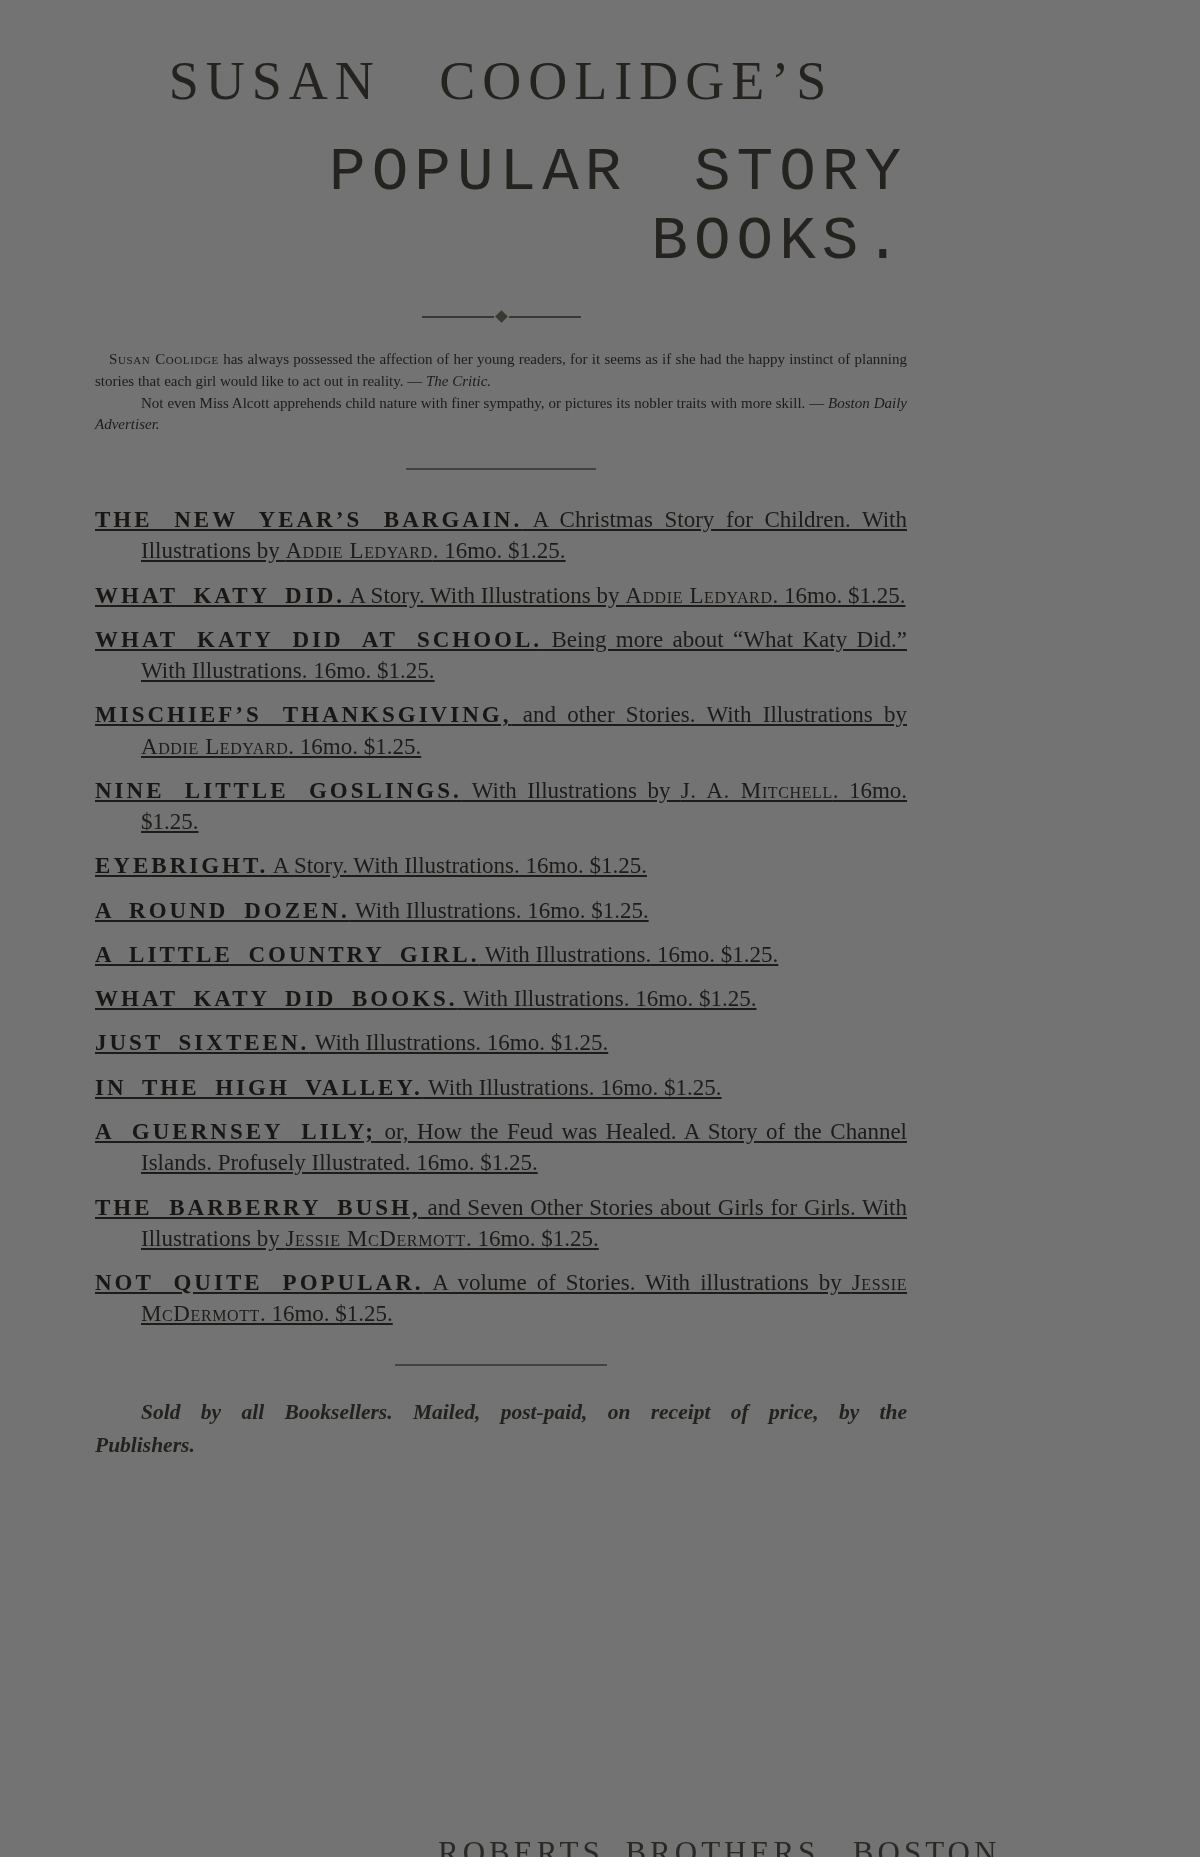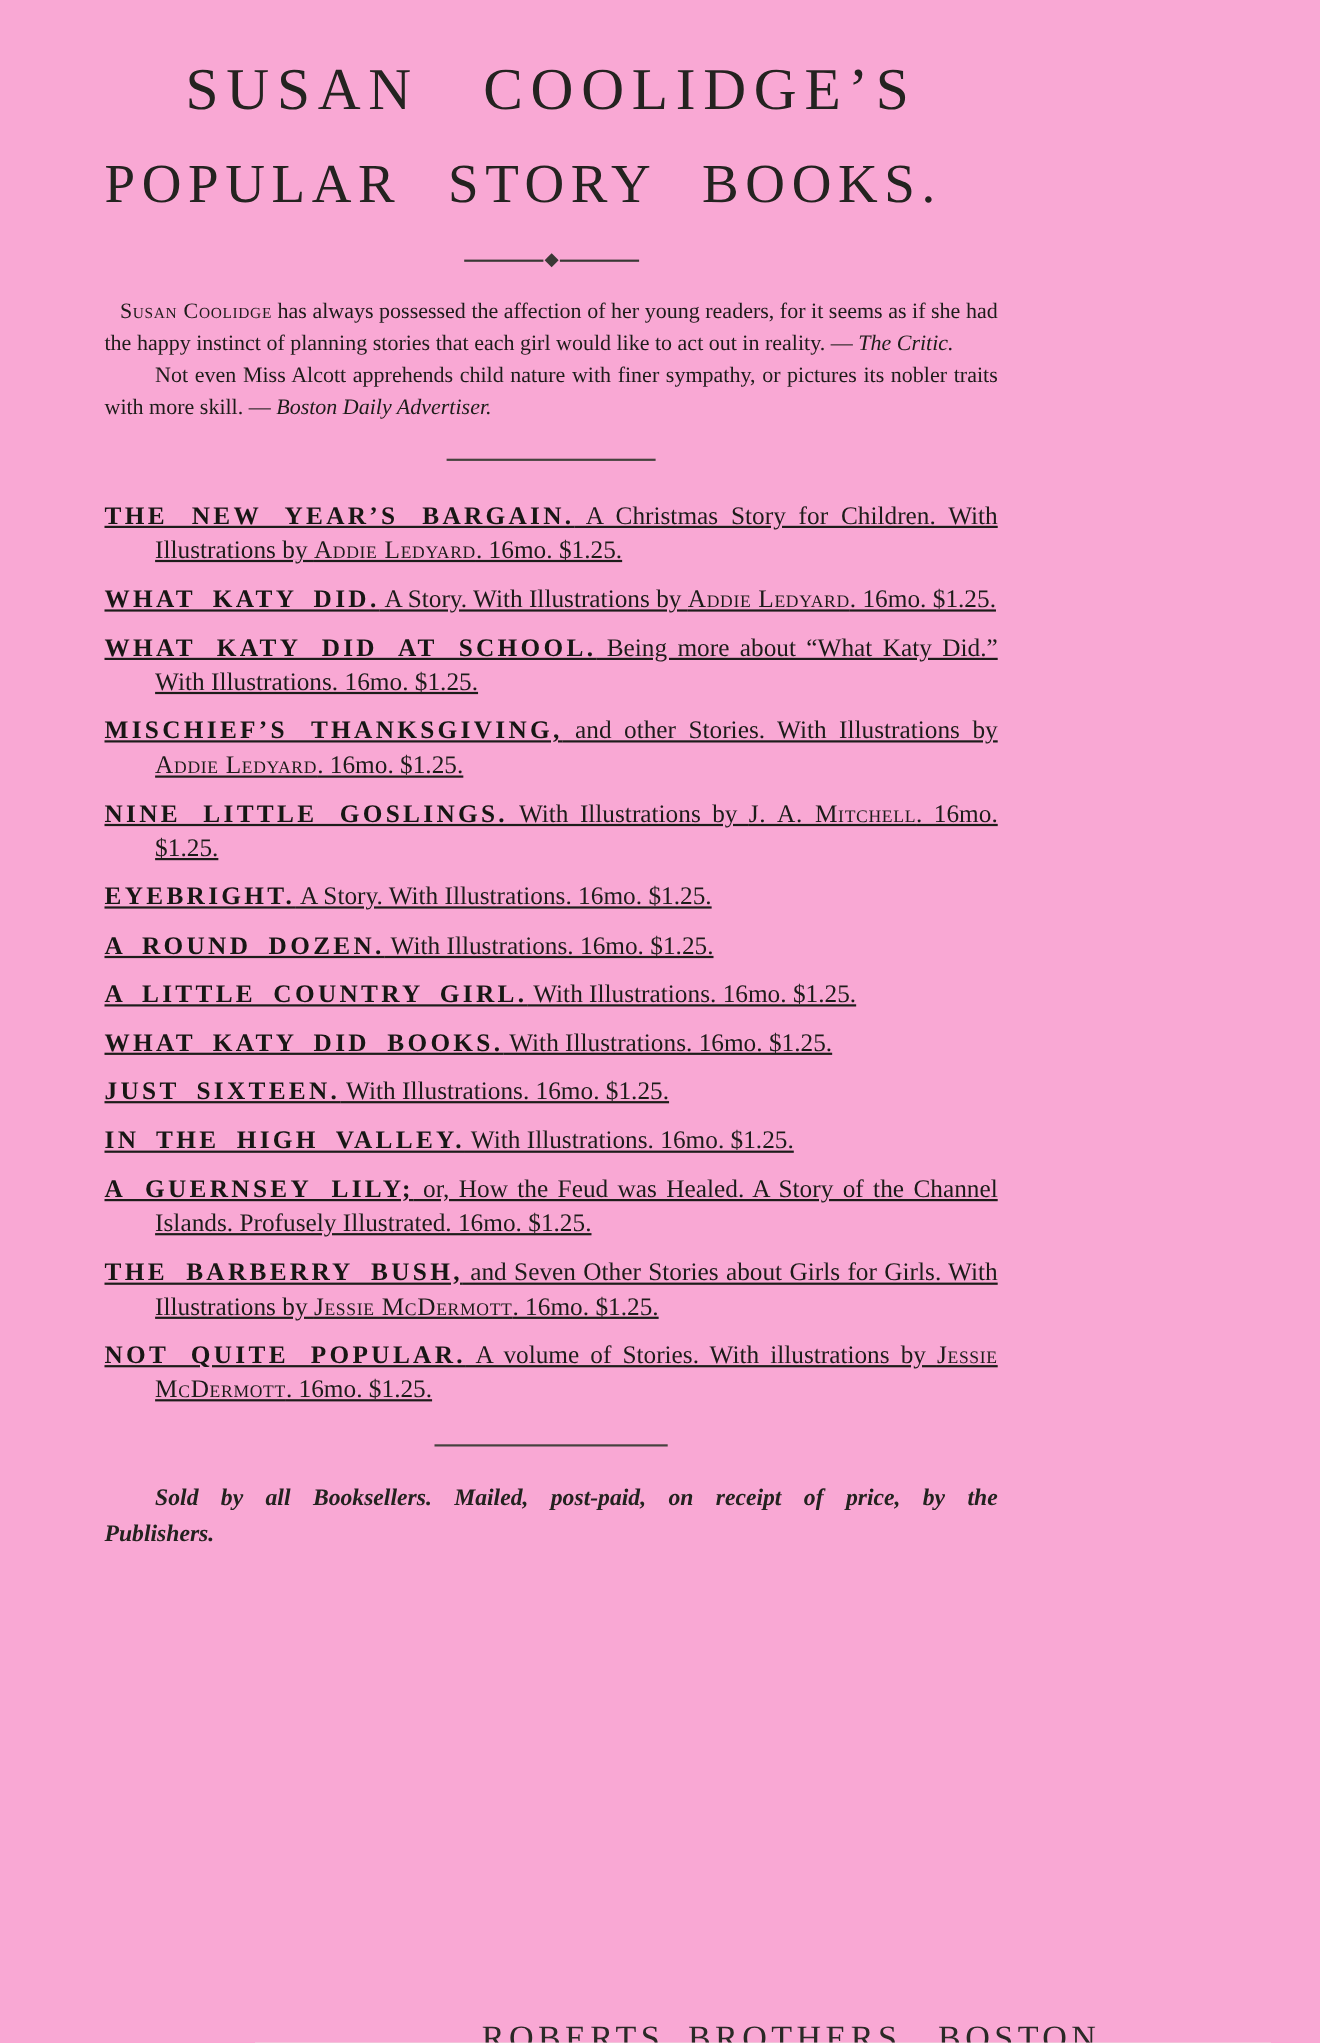--- a/index.html
+++ b/index.html
@@ -5,68 +5,69 @@
   html, body {
     margin: 0;
     padding: 0;
     background: #e8e8e4;
   }
   .page {
     position: relative;
     width: 1200px;
     height: 1857px;
     margin: 0 auto;
-    background: #f9a8d4;
+    background: #737373;
     overflow: hidden;
     font-family: "Liberation Serif", "DejaVu Serif", serif;
     color: #1d1c1a;
   }
   .content {
     width: 812px;
     margin-left: 95px;
     padding-top: 50px;
   }
   .title-line1 {
     margin: 0;
     text-align: center;
     font-size: 54px;
     font-weight: 400;
     letter-spacing: 7px;
     word-spacing: 38px;
     color: #242320;
   }
   .title-line2 {
     margin: 26px 0 0 0;
-    text-align: left;
-    font-size: 50px;
+    text-align: right;
+    font-size: 61px;
     font-weight: 400;
     letter-spacing: 6px;
     word-spacing: 24px;
     color: #242320;
+    font-family: Liberation Mono, monospace;
   }
   .ornament {
     display: flex;
     align-items: center;
     justify-content: center;
     margin: 36px 0 28px 0;
   }
   .ornament .line {
     width: 72px;
     height: 2px;
     background: #3a3835;
   }
   .ornament .diamond {
     width: 9px;
     height: 9px;
     background: #3a3835;
     transform: rotate(45deg);
     margin: 0 3px;
   }
   .intro {
-    font-size: 20px;
+    font-size: 15px;
     line-height: 1.45;
     text-align: justify;
   }
   .intro p { margin: 0; }
   .intro .p1 { text-indent: 14px; }
   .intro .p2 { text-indent: 46px; }
   .sc { font-variant: small-caps; letter-spacing: 0.6px; }
   .it { font-style: italic; }
   .section-rule {
     width: 190px;

